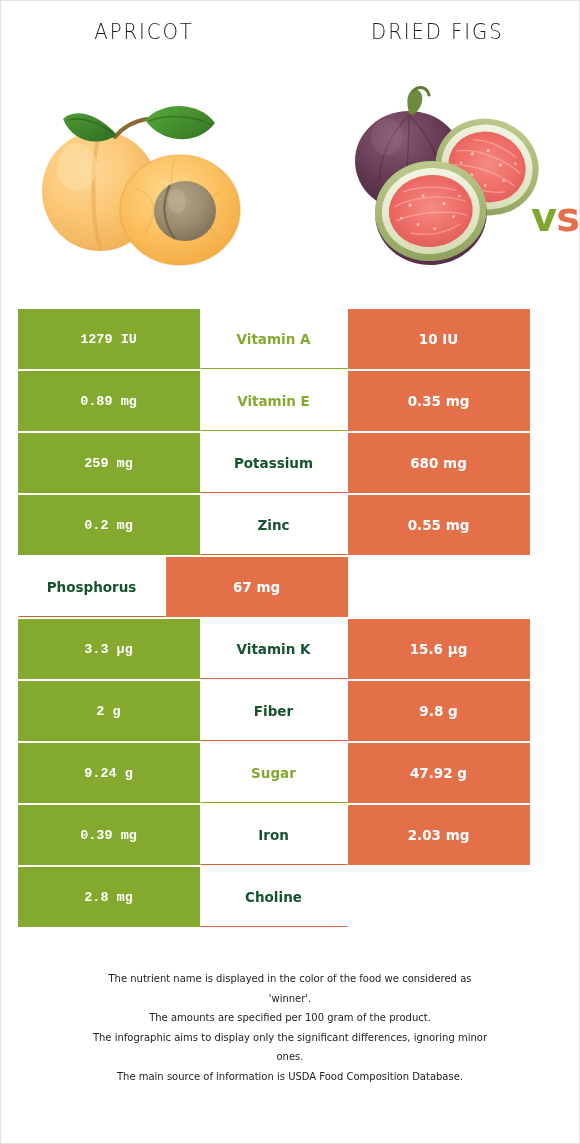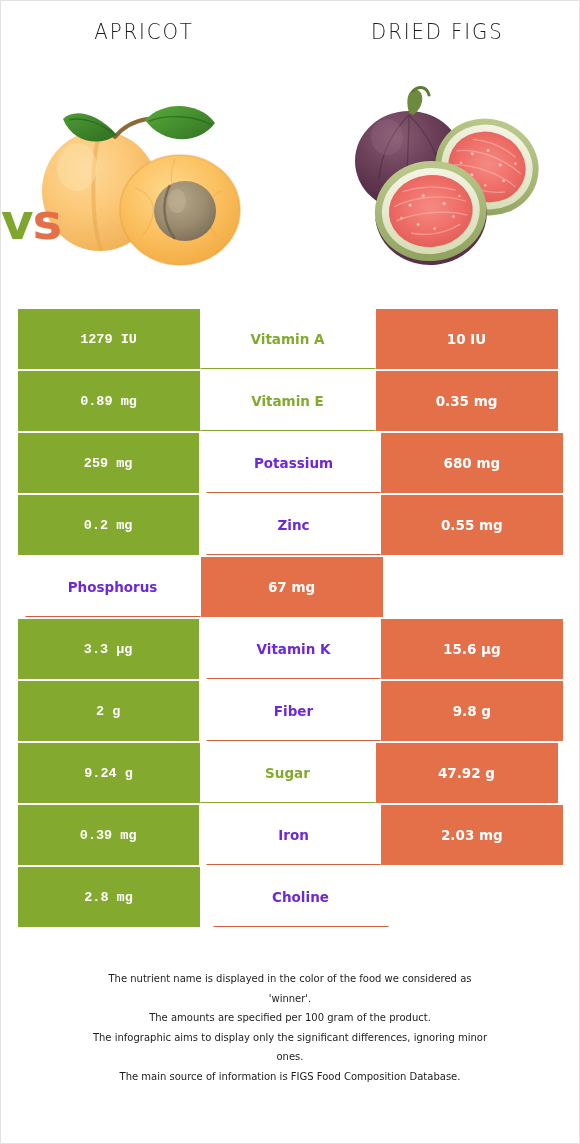--- a/index.html
+++ b/index.html
@@ -56,22 +56,22 @@
     height: 232px;
     width: 232px;
   }
   .hero-left  { left: 24px; }
   .hero-right { right: 18px; }
 
   .vs {
     position: absolute;
     left: 0; right: 0;
     top: 134px;
-    text-align: left;
-    font-size: 50px;
+    text-align: right;
+    font-size: 40px;
     font-weight: 700;
     letter-spacing: -1px;
     font-family: "DejaVu Sans", sans-serif;
     line-height: 1;
     z-index: 5;
   }
   .vs .v { color: #7fa62e; }
   .vs .s { color: #e4704a; }
 
   svg.art { display: block; width: 100%; height: 100%; overflow: visible; }
@@ -81,21 +81,21 @@
     width: 545px;
     margin: 14px auto 0 auto;
     display: flex;
     flex-direction: column;
   }
   .row {
     display: flex;
     height: 60px;
     margin-bottom: 2px;
   }
-  .row:last-child { margin-bottom: 0; gap: 6px; }
+  .row:last-child { margin-bottom: 0; }
 
   .cell {
     display: flex;
     align-items: center;
     justify-content: center;
     font-size: 13.5px;
     font-weight: 600;
     font-family: "DejaVu Sans", sans-serif;
   }
   .cell-left {
@@ -103,31 +103,31 @@
     background: #84a92f;
     color: #ffffff;
     font-family: Liberation Mono, monospace;
   }
   .cell-right {
     width: 182px;
     background: #e4704a;
     color: #ffffff;
   }
   .cell-mid {
-    width: 176px;
+    width: 148px;
     background: #ffffff;
     border-left: 1px solid transparent;
     border-right: 1px solid transparent;
     border-bottom: 1px solid #84a92f;
     font-size: 13.5px;
     font-weight: 700;
   }
   .row:first-child .cell-mid { border-top: 1px solid transparent; }
   .cell-mid.win-green  { border-bottom-color: #84a92f; color: #84a92f; }
-  .cell-mid.win-orange { border-bottom-color: #d0603c; color: #6d28d9; margin-left: 7px; }
+  .cell-mid.win-orange { border-bottom-color: #d0603c; color: #14532d; }
 
   
   .footer {
     margin: 42px auto 16px auto;
     width: 540px;
     text-align: center;
     font-size: 10px;
     line-height: 19.5px;
     color: #1c1c1c;
     font-family: "DejaVu Sans", sans-serif;
@@ -335,14 +335,14 @@
       <div class="cell cell-mid win-orange">Choline</div>
     </div>
   </div>
 
 <div class="footer">
   <p>The nutrient name is displayed in the color of the food we considered as</p>
   <p>'winner'.</p>
   <p>The amounts are specified per 100 gram of the product.</p>
   <p>The infographic aims to display only the significant differences, ignoring minor</p>
   <p>ones.</p>
-  <p>The main source of information is FIGS Food Composition Database.</p>
+  <p>The main source of information is USDA Food Composition Database.</p>
 </div>
 
 </body></html>

